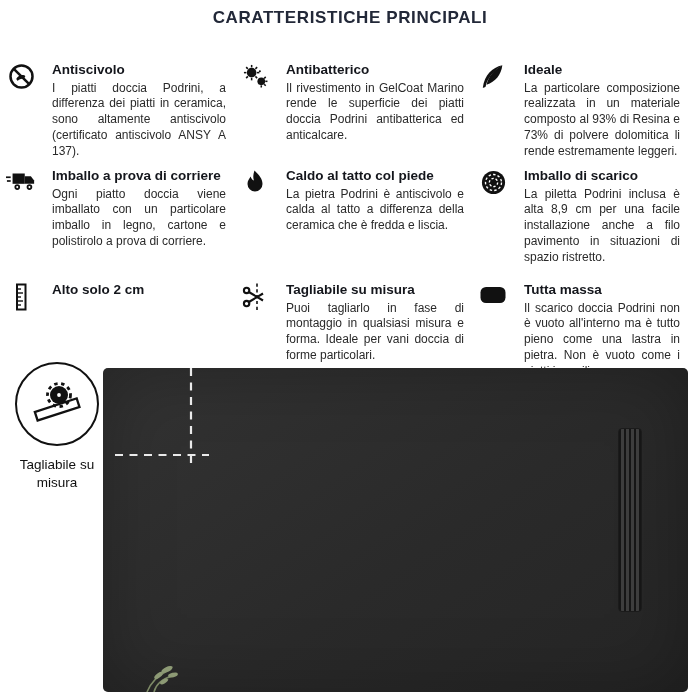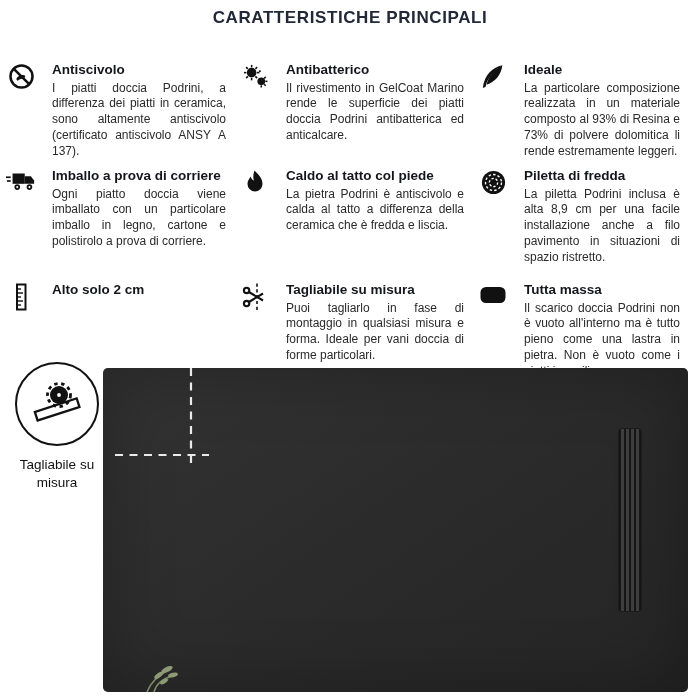--- a/index.html
+++ b/index.html
@@ -137,21 +137,21 @@
 
     <div class="feature">
       <div class="ficon">
         <svg width="27" height="27" viewBox="0 0 28 28">
           <circle cx="14" cy="14" r="12" fill="#111"></circle>
           <circle cx="14" cy="14" r="8.3" fill="none" stroke="#fff" stroke-width="1.4" stroke-dasharray="2.6 2.2"></circle>
           <circle cx="14" cy="14" r="4.3" fill="none" stroke="#fff" stroke-width="1.4" stroke-dasharray="2.4 2"></circle>
         </svg>
       </div>
       <div class="ftext">
-        <div class="ftitle">Piletta di fredda</div>
+        <div class="ftitle">Imballo di scarico</div>
         <div class="fdesc">La piletta Podrini inclusa è alta 8,9 cm per una facile installazione anche a filo pavimento in situazioni di spazio ristretto.</div>
       </div>
     </div>
 
     <div class="feature">
       <div class="ficon">
         <svg width="22" height="28" viewBox="0 0 22 28">
           <rect x="7" y="1.5" width="8.5" height="25" fill="none" stroke="#111" stroke-width="2"></rect>
           <line x1="7" y1="6" x2="11" y2="6" stroke="#111" stroke-width="1.4"></line>
           <line x1="7" y1="10" x2="13" y2="10" stroke="#111" stroke-width="1.4"></line>

